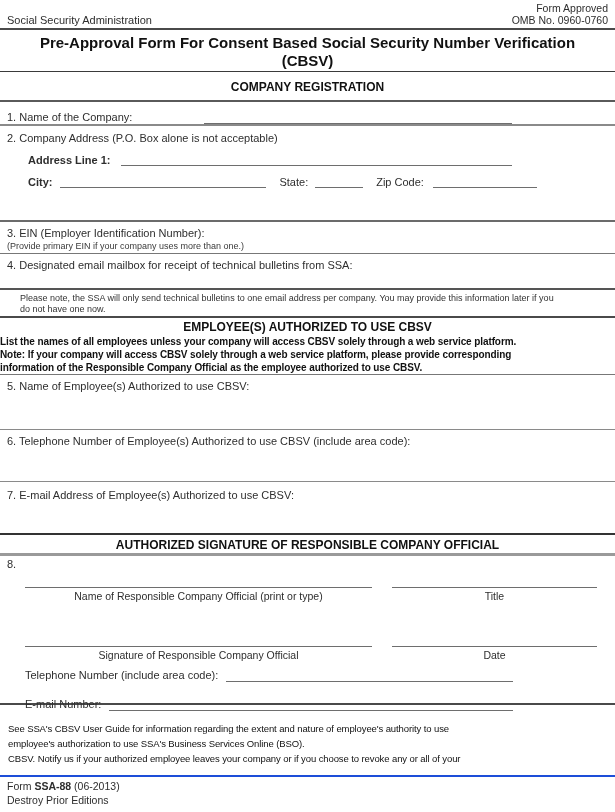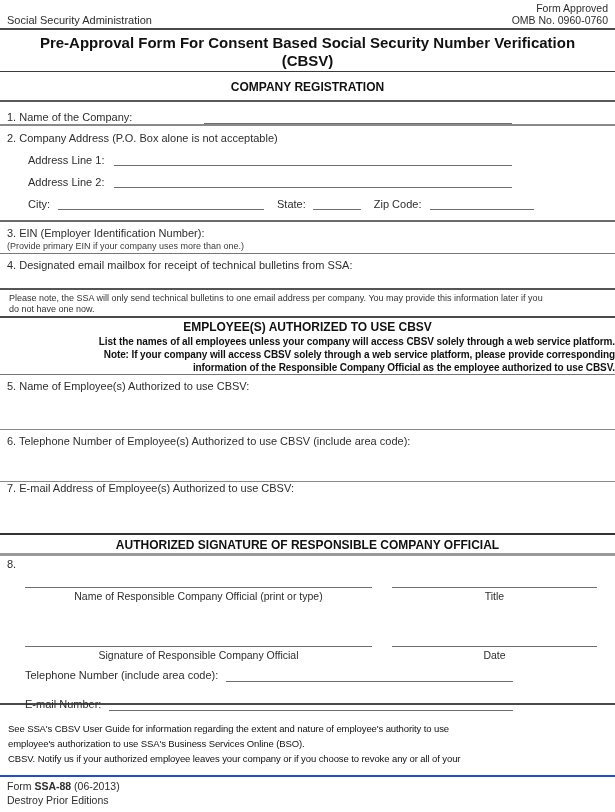--- a/index.html
+++ b/index.html
@@ -38,48 +38,48 @@
   .row{ display:flex; align-items:flex-end; }
 
   .sec{ padding:0 7px;gap:46px; }
 
   .item1{ height:26px; border-top:2px solid #5a5a5a; border-bottom:2px solid #8a8a8a; padding-top:6px; }
   .item1 .lab{ padding-bottom:1px; }
   .item1 .fline{ margin-left:26px; margin-right:96px; }
 
   .item2{ height:96px; border-bottom:2px solid #6b6b6b; padding-top:6px; }
   .item2 .row{ margin-top:9px; }
-  .indent{ margin-left:21px; }
+  .indent{ margin-left:21px;font-weight:bold; }
   .addr-line{ margin-left:10px; margin-right:96px; }
   .city-line{ width:206px; margin-left:8px; }
   .state-lab{ margin-left:13px; }
   .state-line{ width:48px; margin-left:7px; }
   .zip-lab{ margin-left:13px; }
   .zip-line{ width:104px; margin-left:9px; }
 
   .item3{ height:32px; border-bottom:1px solid #777; padding-top:5px; }
   .subnote{ font-size:9px; color:#3a3a3a; margin-top:2px; }
 
   .item4{ height:34px; border-bottom:0; padding-top:5px; }
 
   .note{
-    height:28px; border-top:2px solid #555; padding:3px 7px 0 9px;
+    height:28px; border-top:2px solid #555; padding:3px 7px 0 20px;
     font-size:9px; line-height:11px; color:#333;
   }
 
   .emp-header{ height:17px; border-top:2px solid #4a4a4a; font-size:12px; padding-top:2px; }
 
   .instructions{
-    height:41px; text-align:right; font-weight:bold; color:#111;
+    height:41px; text-align:left; font-weight:bold; color:#111;
     font-size:10px; line-height:13px; letter-spacing:-0.1px; padding-top:2px;
   }
 
   .item5{ height:55px; border-top:1px solid #777; padding-top:5px; }
   .item6{ height:52px; border-top:1px solid #8a8a8a; padding-top:5px; }
-  .item7{ height:52px; border-top:1px solid #8a8a8a; }
+  .item7{ height:52px; border-top:1px solid #8a8a8a; padding-top:7px; }
   .write-area{ width:100%; }
   .item5 .write-area{ height:34px; }
   .item6 .write-area{ height:31px; }
   .item7 .write-area{ height:29px; }
 
   .sig-header{
     height:23px; border-top:2px solid #333; border-bottom:3px solid #9a9a9a;
     font-size:12px; padding-top:3px;
   }
 
@@ -129,24 +129,20 @@
     <span class="fline grow"></span>
   </div>
 
   <div class="sec item2">
     <div class="lab">2.  Company Address (P.O. Box alone is not acceptable)</div>
     <div class="row">
       <span class="lab indent">Address Line 1:</span>
       <span class="fline grow addr-line"></span>
     </div>
     <div class="row">
-      <span class="lab indent">Address Line 2:</span>
-      <span class="fline grow addr-line"></span>
-    </div>
-    <div class="row">
       <span class="lab indent">City:</span>
       <span class="fline city-line"></span>
       <span class="lab state-lab">State:</span>
       <span class="fline state-line"></span>
       <span class="lab zip-lab">Zip Code:</span>
       <span class="fline zip-line"></span>
     </div>
   </div>
 
   <div class="sec item3">

